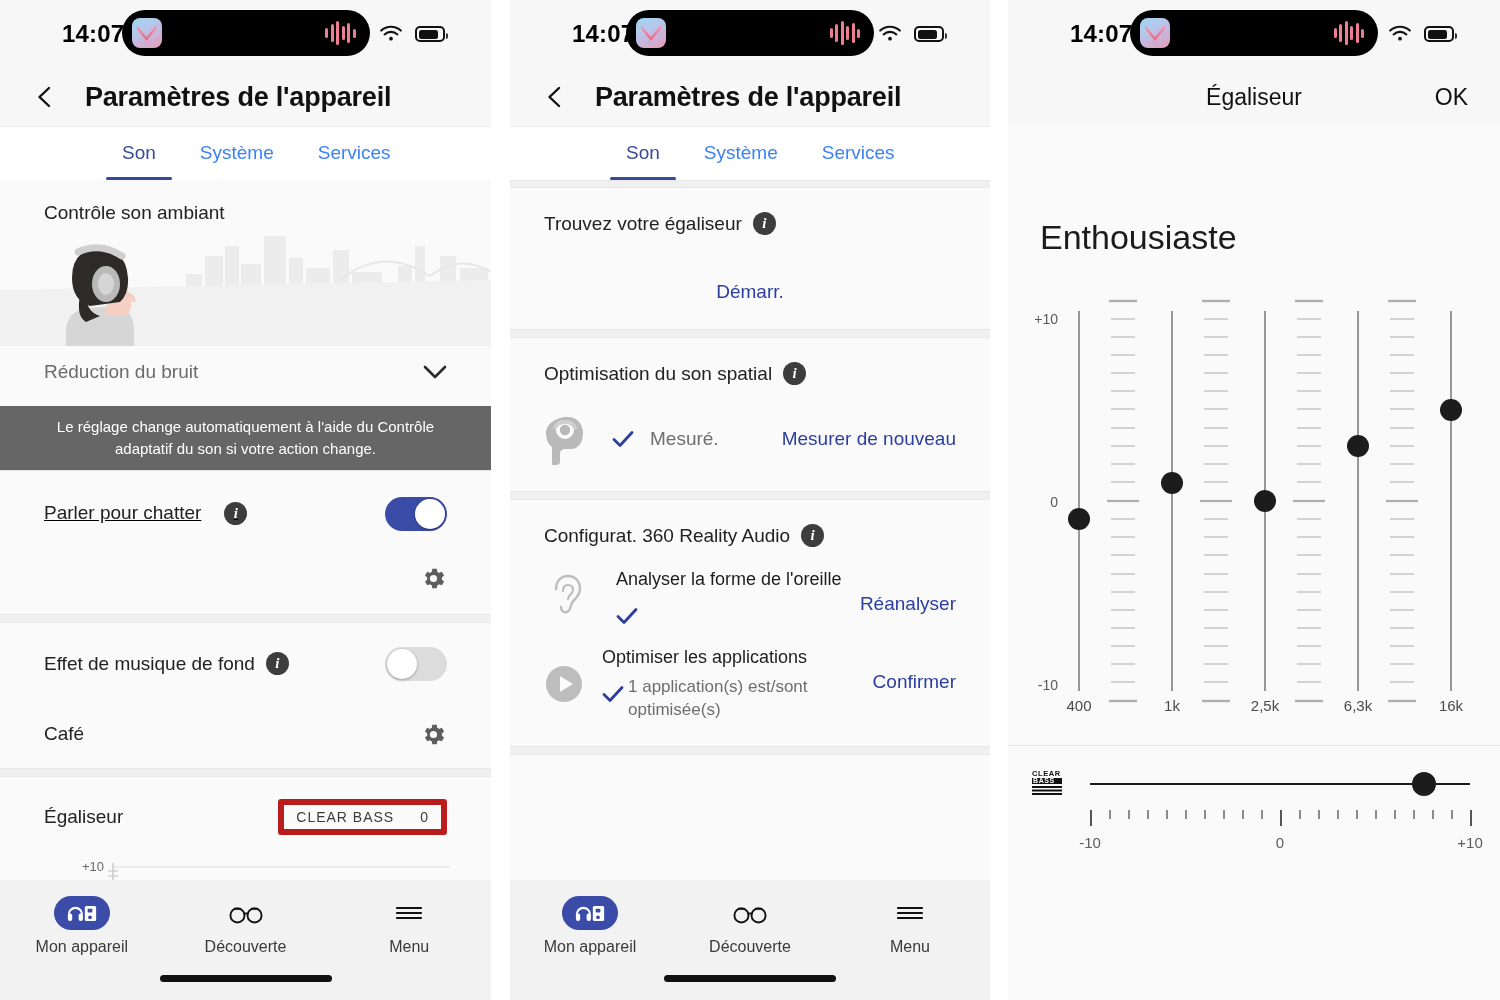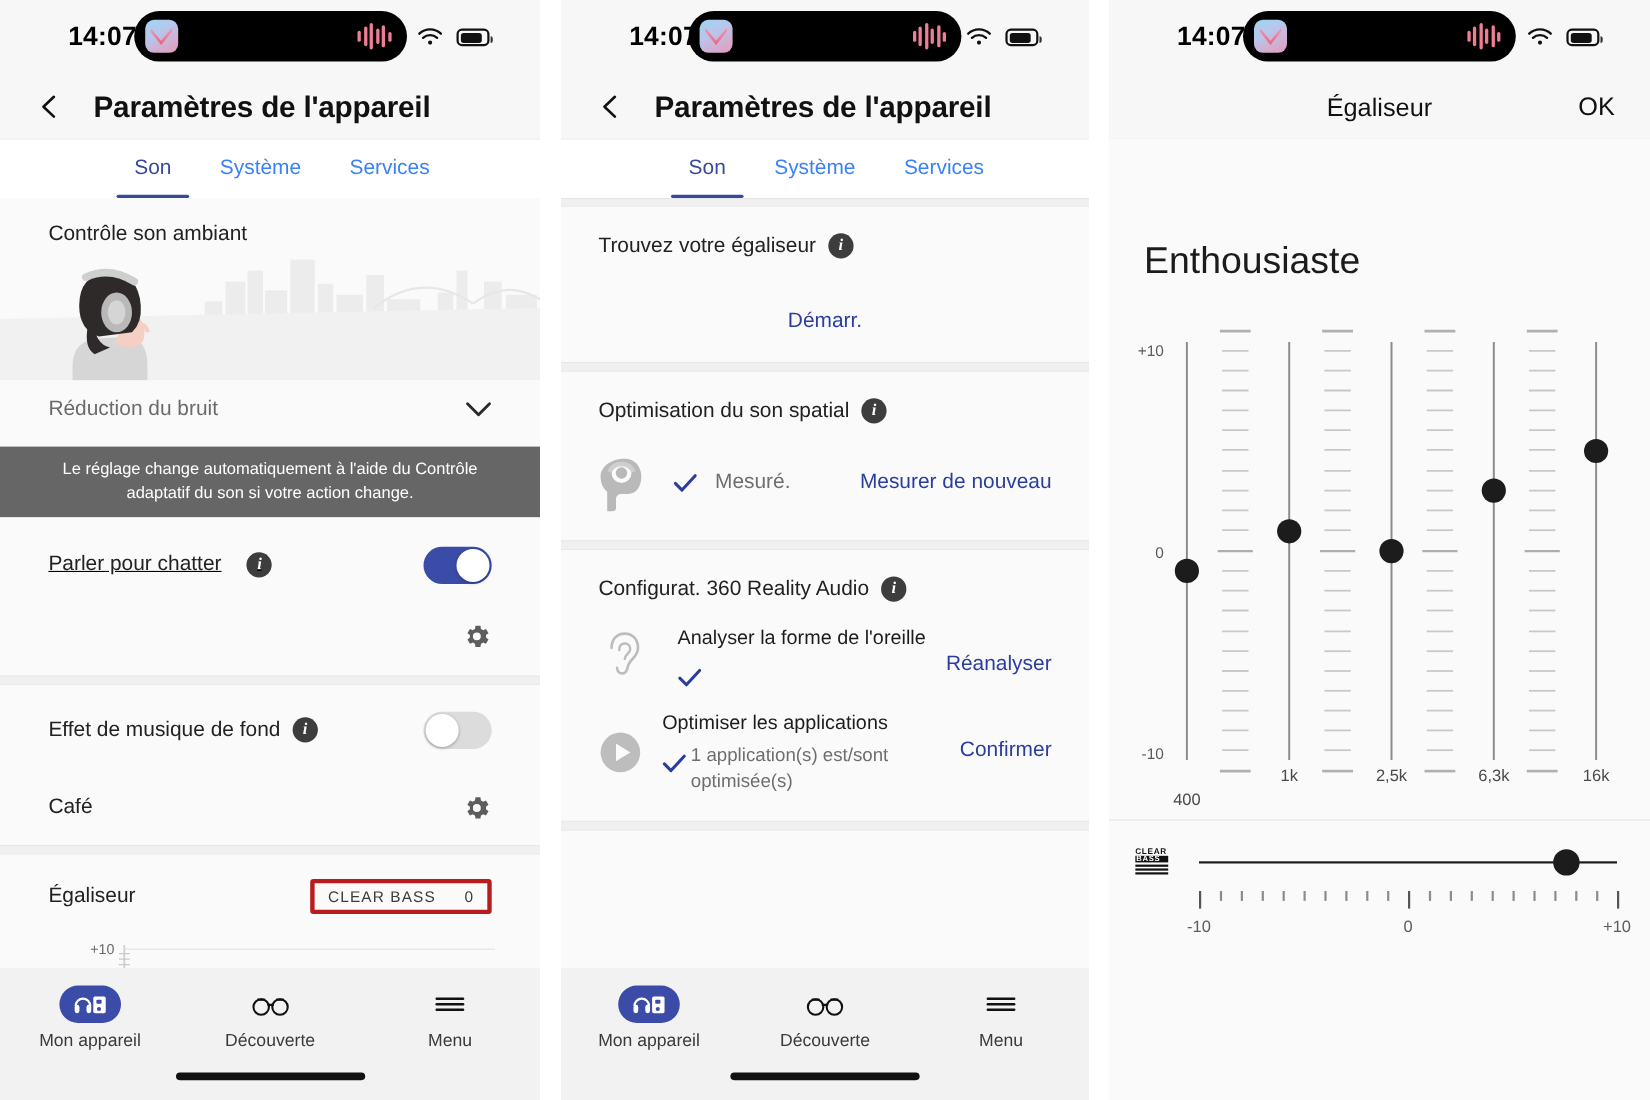--- a/index.html
+++ b/index.html
@@ -150,21 +150,21 @@
   .toggle .knob {
     position:absolute; top:2px; width:30px; height:30px; border-radius:50%;
     background:#fff; box-shadow: 0 1px 3px rgba(0,0,0,.3);
   }
   .toggle.on .knob { right: 2px; }
   .toggle.off .knob { left: 2px; }
 
   .gear { width: 27px; height: 27px; cursor: pointer; }
 
   .clearbass-badge {
-    border: 4px solid #b91c1c; border-radius: 3px; padding: 4px 12px;
+    border: 6px solid #b91c1c; border-radius: 3px; padding: 4px 12px;
     font-size: 14px; color:#3c3c3c; letter-spacing: 1px;
     display:flex; gap: 26px; align-items:flex-end; cursor:pointer;
   }
 
   
   .mini-eq { position: relative; height: 72px; margin: 12px 0 0 0; }
 
   
   .link { color:#2b3ea0; font-size: 19px; cursor:pointer; }
   .check { width: 22px; height: 18px; flex:0 0 auto; }
@@ -767,21 +767,21 @@
 
           <g fill="#1c1c1c">
             <circle cx="71" cy="228" r="11"></circle>
             <circle cx="164" cy="192" r="11"></circle>
             <circle cx="257" cy="210" r="11"></circle>
             <circle cx="350" cy="155" r="11"></circle>
             <circle cx="443" cy="119" r="11"></circle>
           </g>
         </svg>
 
-        <div class="eq-freq" style="left:71px;top:428px;transform:translateX(-50%)">400</div>
+        <div class="eq-freq" style="left:71px;top:406px;transform:translateX(-50%)">400</div>
         <div class="eq-freq" style="left:164px;top:406px;transform:translateX(-50%)">1k</div>
         <div class="eq-freq" style="left:257px;top:406px;transform:translateX(-50%)">2,5k</div>
         <div class="eq-freq" style="left:350px;top:406px;transform:translateX(-50%)">6,3k</div>
         <div class="eq-freq" style="left:443px;top:406px;transform:translateX(-50%)">16k</div>
       </div>
 
       <div class="thin-sep" style="margin-top:34px"></div>
 
       <div style="position:relative;height:140px;padding:22px 30px 0 24px;">
         <div style="display:flex;align-items:flex-start;gap:22px;">

